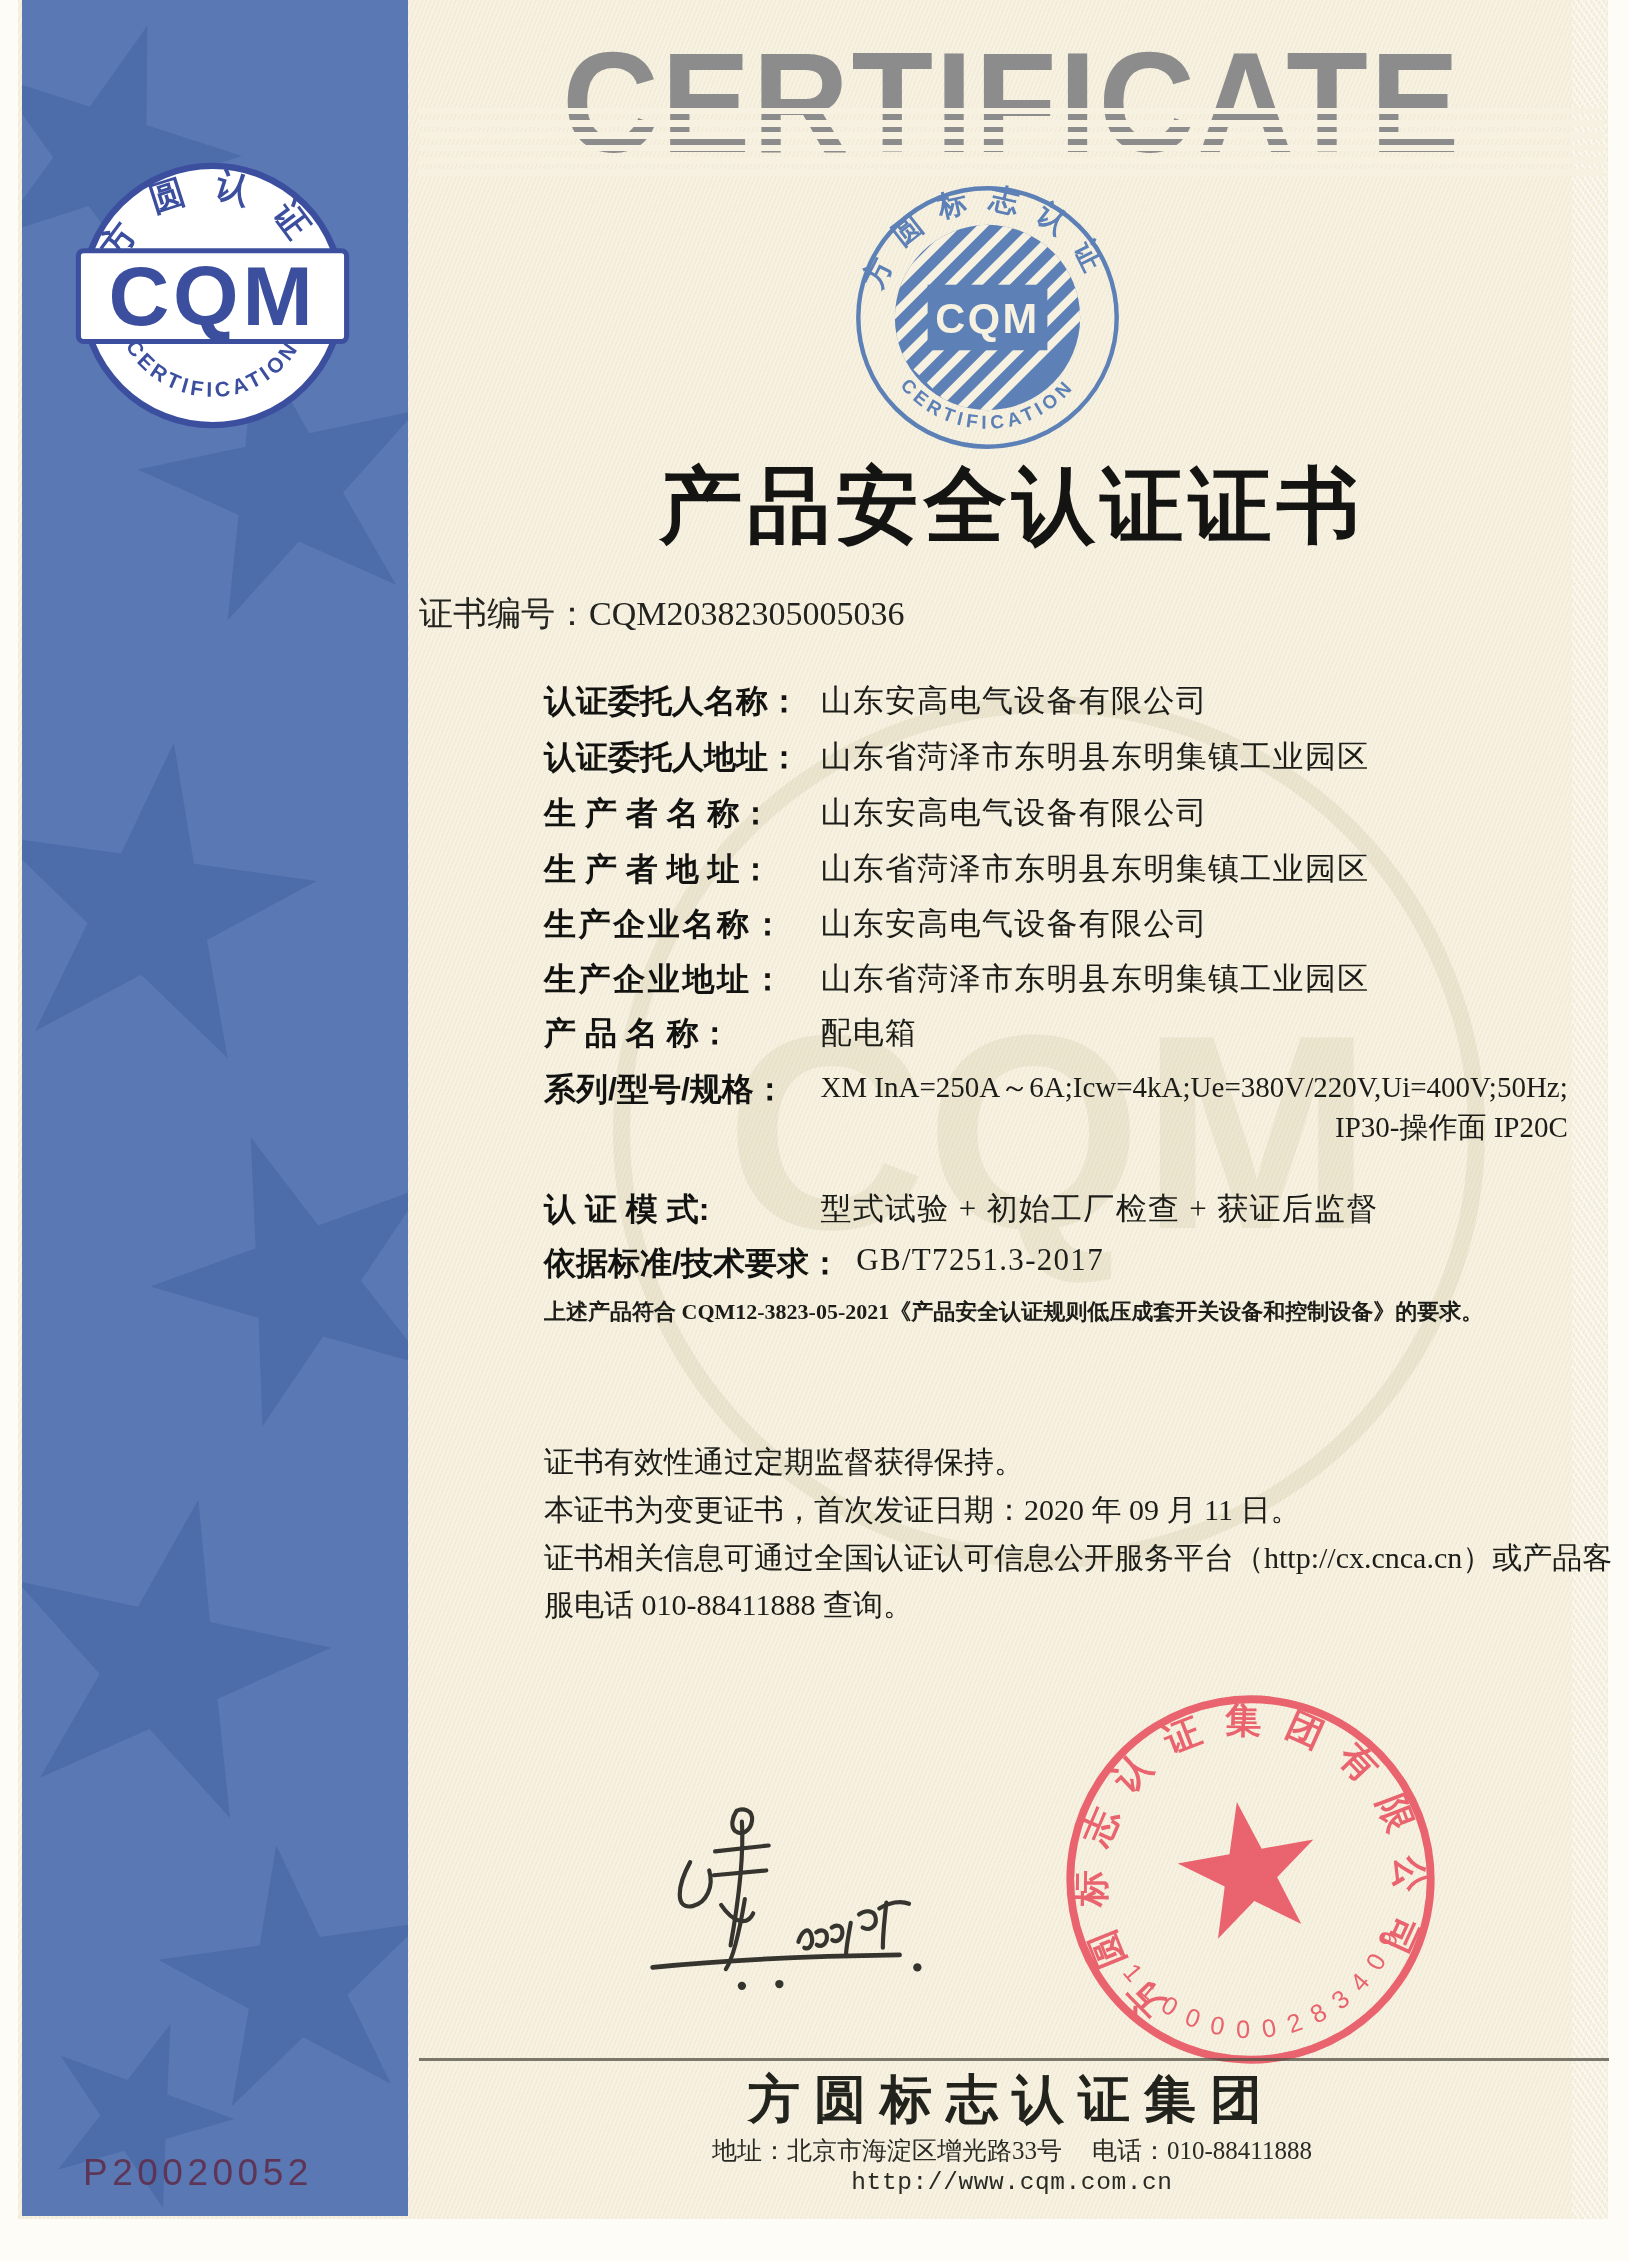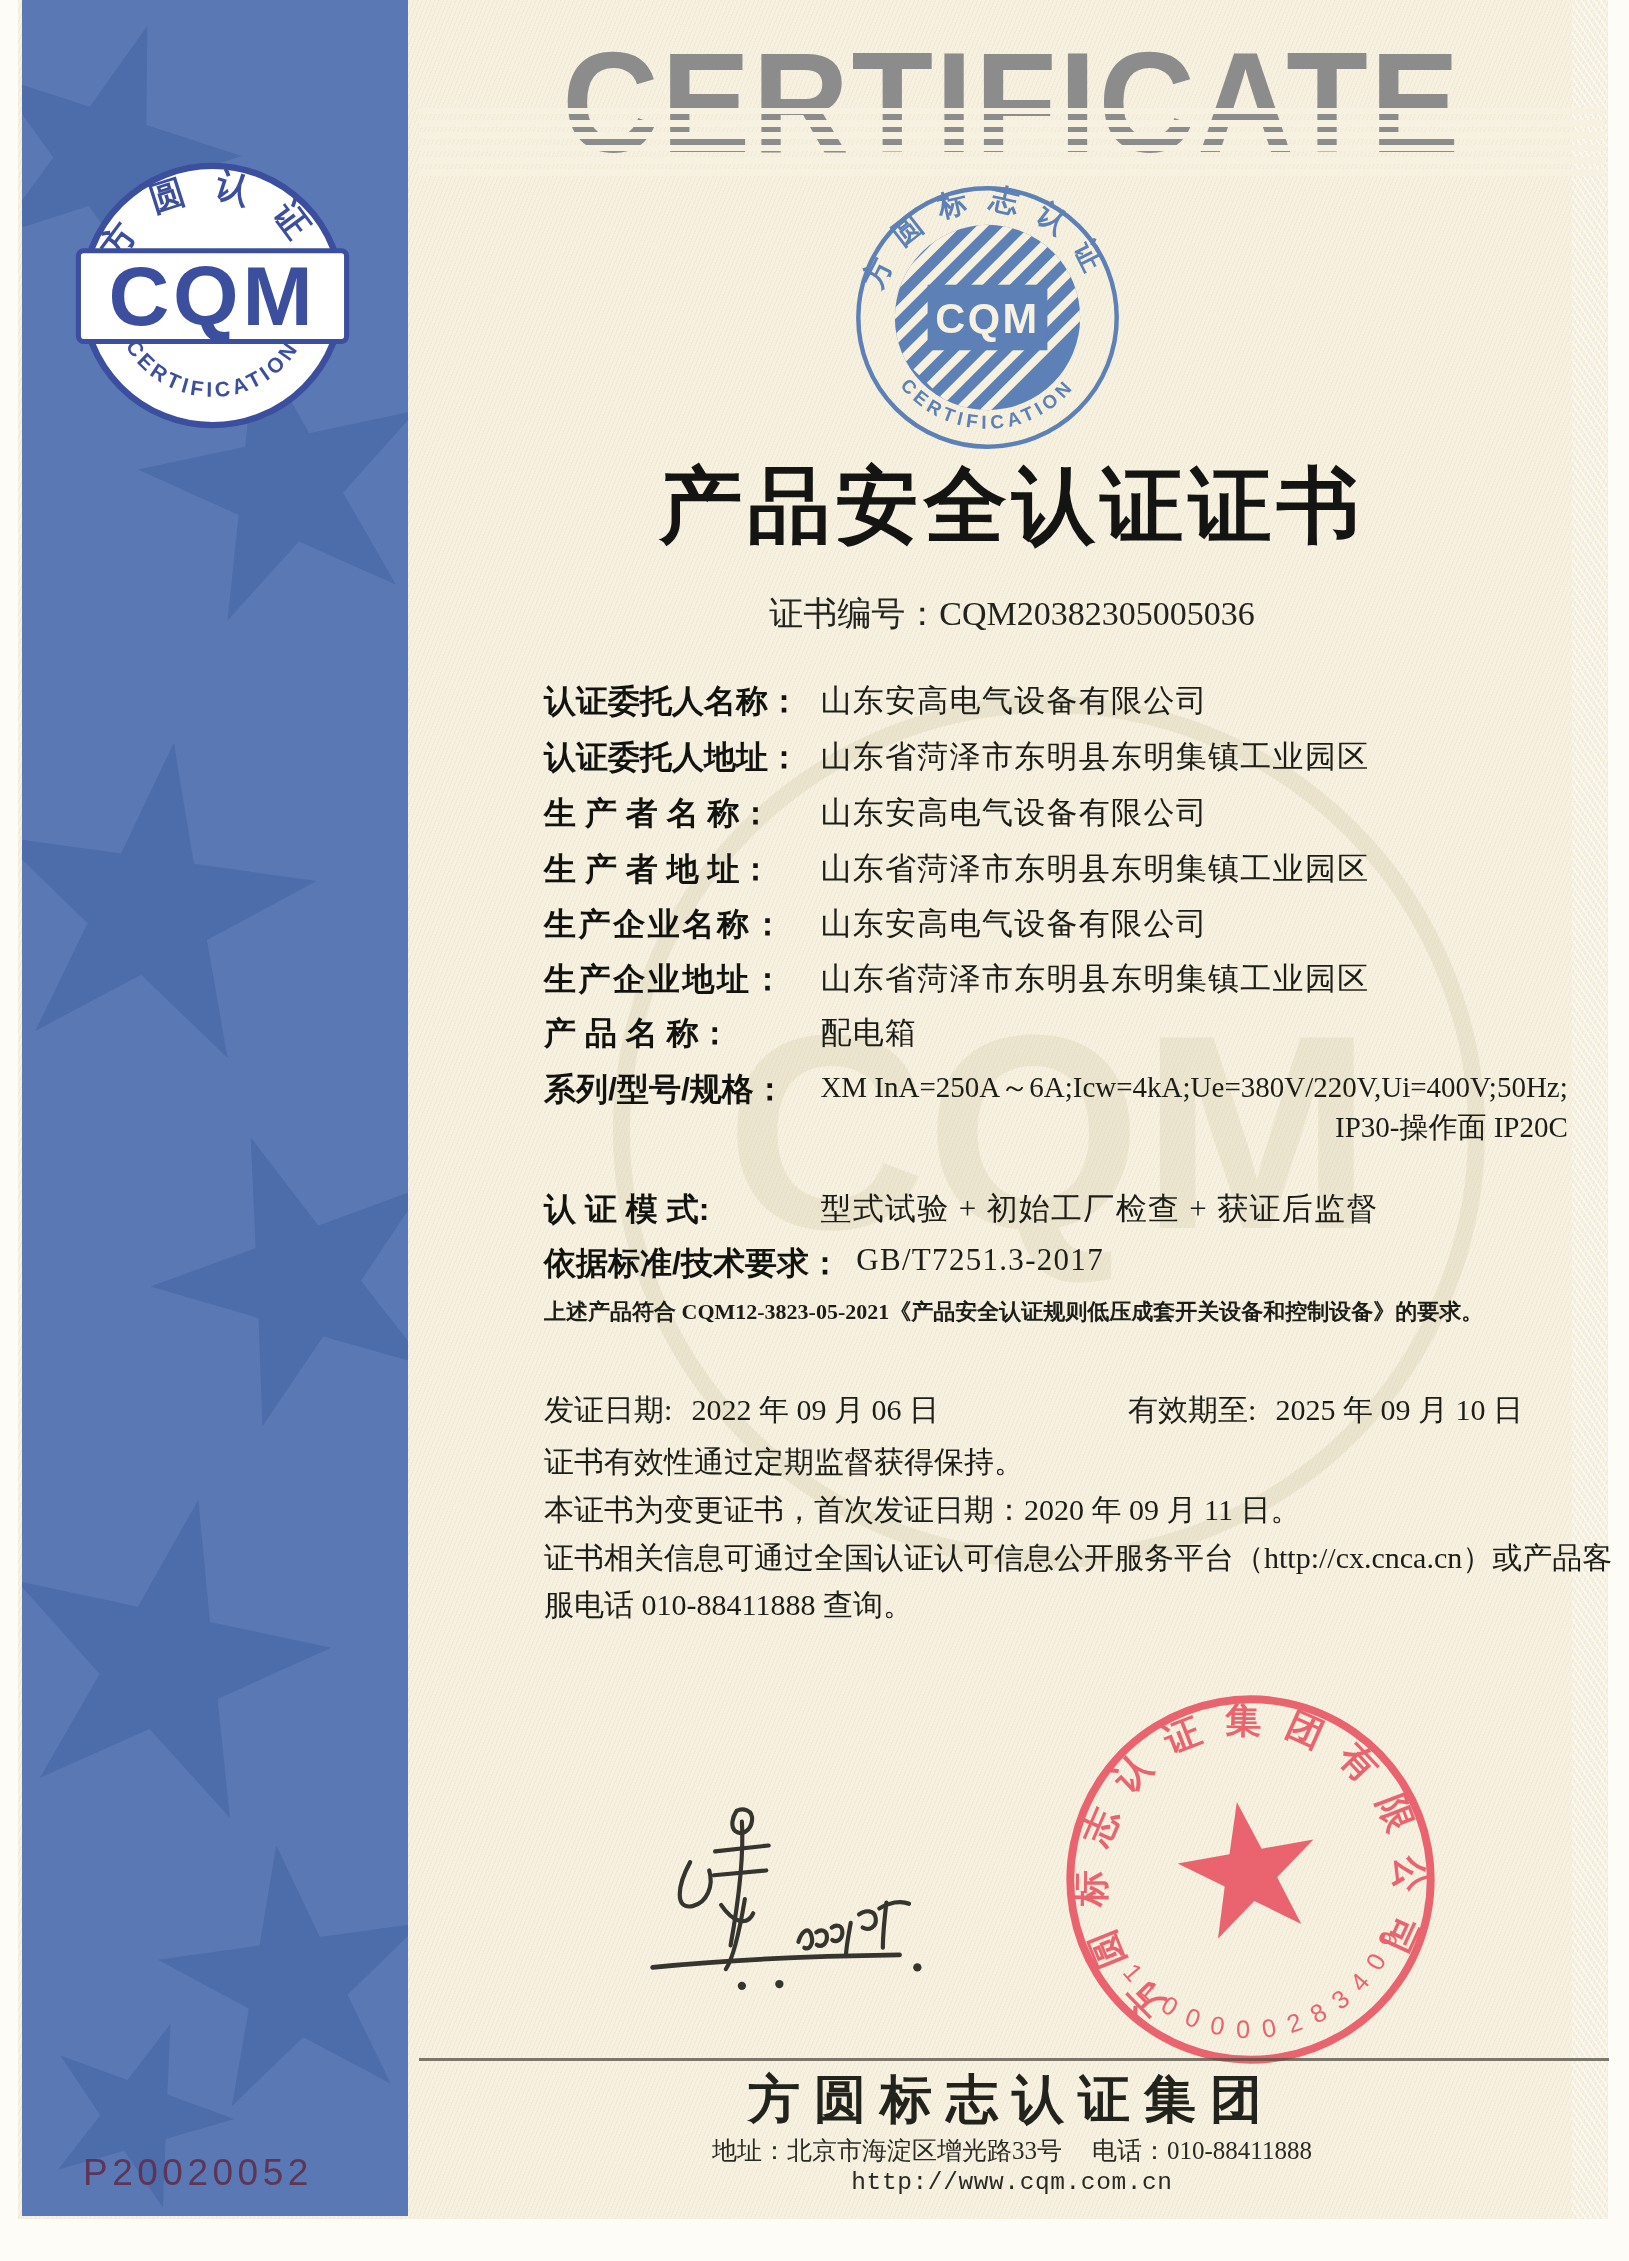--- a/index.html
+++ b/index.html
@@ -15,21 +15,21 @@
   .banner{position:absolute;left:419px;top:28px;width:1186px;text-align:center;
           font-family:"Liberation Sans",sans-serif;font-weight:bold;font-size:142px;line-height:1.05;
           letter-spacing:2.6px;color:#8c8c8c;transform:scaleX(.94);}
   .banner-stripes{position:absolute;left:419px;top:102px;width:1186px;height:77px;
           background:repeating-linear-gradient(to bottom,transparent 0 5.8px,#f6f1e0 5.8px 12.3px);}
   .watermark{position:absolute;left:613px;top:696px;width:838px;height:838px;border-radius:50%;
           border:17px solid rgba(175,163,122,.15);display:flex;align-items:center;justify-content:center;
           font-family:"Liberation Sans",sans-serif;font-weight:bold;font-size:277px;color:rgba(175,163,122,.14);}
   .main-title{position:absolute;left:419px;top:451px;width:1186px;text-align:center;
           font-size:83px;font-weight:bold;letter-spacing:5.2px;color:#141412;}
-  .certno{position:absolute;left:419px;top:591px;width:1186px;text-align:center;font-size:34px;color:#23231f;}
+  .certno{position:absolute;left:419px;top:591px;width:1186px;font-size:34px;color:#23231f;}
   .row{position:absolute;left:544px;display:flex;align-items:flex-start;white-space:nowrap;}
   .lbl{font-family:"Liberation Sans",sans-serif;font-weight:bold;font-size:32px;color:#121210;min-width:270px;}
   .val{font-size:31px;letter-spacing:1.3px;margin-left:6.4px;color:#1c1c18;text-align:right;}
   .val2{font-size:29px;letter-spacing:0;}
   .para{position:absolute;left:544px;width:1083px;font-size:22px;line-height:1.55;color:#1c1c18;}
   .bold{font-weight:bold;}
   .dates{position:absolute;left:544px;width:1083px;font-size:30px;white-space:nowrap;color:#1c1c18;}
   .valid-part{position:absolute;left:584px;top:0;}
   .divider{position:absolute;left:419px;top:2058px;width:1190px;height:2.6px;background:#514f44;opacity:.75;}
   .footer-org{position:absolute;left:419px;top:2065px;width:1186px;text-align:center;
@@ -159,28 +159,20 @@
     <span class="lbl">认 证 模 式:</span>
     <span class="val">型式试验 + 初始工厂检查 + 获证后监督</span>
   </div>
   <div class="row" style="top:1242px">
     <span class="lbl" style="min-width:0;margin-right:9px">依据标准/技术要求：</span>
     <span class="val">GB/T7251.3-2017</span>
   </div>
 
   <div class="para bold" style="top:1295px">上述产品符合 CQM12-3823-05-2021《产品安全认证规则低压成套开关设备和控制设备》的要求。</div>
 
-  <div class="dates" style="top:1390px">
-    <span>发证日期:</span>
-    <span style="margin-left:11.6px">2022 年 09 月 06 日</span>
-    <span class="valid-part">
-      <span>有效期至:</span>
-      <span style="margin-left:11.6px">2025 年 09 月 10 日</span>
-    </span>
-  </div>
 
   <div class="para" style="top:1439px;font-size:30px">证书有效性通过定期监督获得保持。</div>
   <div class="para" style="top:1487px;font-size:30px">本证书为变更证书，首次发证日期：2020 年 09 月 11 日。</div>
   <div class="para" style="top:1535px;font-size:30px">证书相关信息可通过全国认证认可信息公开服务平台（http://cx.cnca.cn）或产品客服电话 010-88411888 查询。</div>
 
   <svg class="signature" width="335" height="226" viewBox="0 0 560 380" fill="none" stroke="#35342f" stroke-width="7" stroke-linecap="round">
     <path d="M118,128 C96,168 92,208 122,202 C146,197 158,168 150,142"></path>
     <path d="M196,42 C206,36 224,40 222,58 C220,76 204,84 194,76 C186,69 188,54 196,42"></path>
     <path d="M205,60 C208,110 200,190 186,268"></path>
     <path d="M160,110 L250,100"></path>

